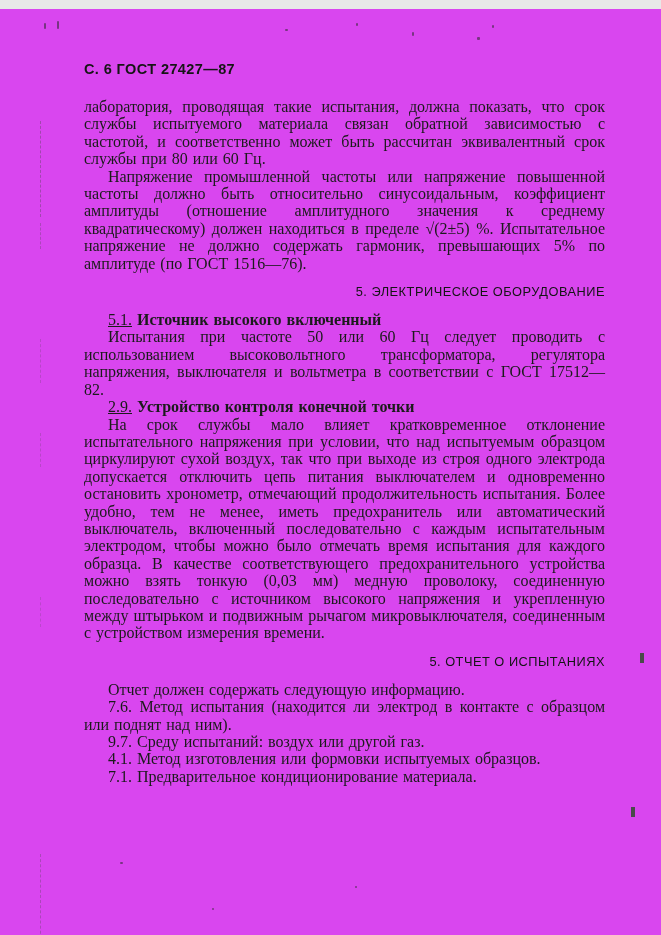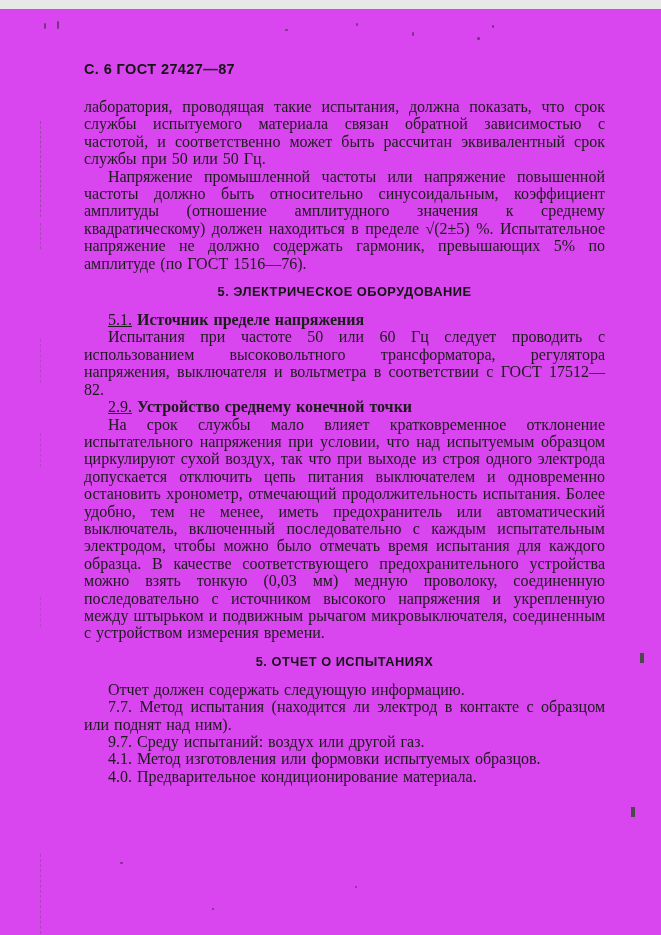--- a/index.html
+++ b/index.html
@@ -10,22 +10,22 @@
   }
   .content{position:absolute;left:84px;top:52px;width:521px;}
   .doc-header{
     font-family:"Liberation Sans", sans-serif;font-weight:bold;
     font-size:14.5px;letter-spacing:.4px;margin:0 0 21px 0;color:#151515;
   }
   p.body{margin:0;font-size:16px;line-height:17.4px;text-align:justify;
     word-spacing:1px;}
   p.ind{text-indent:24px;}
   h2.sec{
-    font-family:"Liberation Sans", sans-serif;font-size:12.8px;font-weight:bold;
-    text-align:center;letter-spacing:.5px;margin:12px 0 12px 0;color:#141414;
+    font-family:"Liberation Sans", sans-serif;font-size:12.8px;font-weight:normal;
+    text-align:right;letter-spacing:.5px;margin:12px 0 12px 0;color:#141414;
   }
   .b{font-weight:bold;}
   .snum{margin-right:5px;text-decoration:underline;}
   
   .vline{position:absolute;width:0;border-left:1px dashed rgba(70,70,70,.38);}
   .vl1{left:40px;top:112px;height:96px;}
   .vl2{left:40px;top:214px;height:26px;border-left-color:rgba(70,70,70,.30);}
   .vl3{left:40px;top:330px;height:44px;border-left-color:rgba(70,70,70,.22);}
   .vl4{left:40px;top:424px;height:34px;border-left-color:rgba(70,70,70,.22);}
   .vl5{left:40px;top:588px;height:30px;border-left-color:rgba(70,70,70,.20);}
@@ -66,39 +66,39 @@
   <div class="speck sp8"></div>
   <div class="speck sp9"></div>
   <div class="speck sp10"></div>
   <div class="mark-right mr1"></div>
   <div class="mark-right mr2"></div>
 
   <div class="content">
 
     <div class="doc-header">С. 6 ГОСТ 27427—87</div>
 
-    <p class="body">лаборатория, проводящая такие испытания, должна показать, что срок службы испытуемого материала связан обратной зависимостью с частотой, и соответственно может быть рассчитан эквивалентный срок службы при 50 или 50 Гц.</p>
+    <p class="body">лаборатория, проводящая такие испытания, должна показать, что срок службы испытуемого материала связан обратной зависимостью с частотой, и соответственно может быть рассчитан эквивалентный срок службы при 80 или 60 Гц.</p>
 
     <p class="body ind">Напряжение промышленной частоты или напряжение повышенной частоты должно быть относительно синусоидальным, коэффициент амплитуды (отношение амплитудного значения к среднему квадратическому) должен находиться в пределе √(2±5) %. Испытательное напряжение не должно содержать гармоник, превышающих 5% по амплитуде (по ГОСТ 1516—76).</p>
 
     <h2 class="sec">5. ЭЛЕКТРИЧЕСКОЕ ОБОРУДОВАНИЕ</h2>
 
-    <p class="body ind"><span class="snum">5.1.</span><span class="b">Источник пределе напряжения</span></p>
+    <p class="body ind"><span class="snum">5.1.</span><span class="b">Источник высокого включенный</span></p>
 
     <p class="body ind">Испытания при частоте 50 или 60 Гц следует проводить с использованием высоковольтного трансформатора, регулятора напряжения, выключателя и вольтметра в соответствии с ГОСТ 17512—82.</p>
 
 
-    <p class="body ind"><span class="snum">2.9.</span><span class="b">Устройство среднему конечной точки</span></p>
+    <p class="body ind"><span class="snum">2.9.</span><span class="b">Устройство контроля конечной точки</span></p>
 
     <p class="body ind">На срок службы мало влияет кратковременное отклонение испытательного напряжения при условии, что над испытуемым образцом циркулируют сухой воздух, так что при выходе из строя одного электрода допускается отключить цепь питания выключателем и одновременно остановить хронометр, отмечающий продолжительность испытания. Более удобно, тем не менее, иметь предохранитель или автоматический выключатель, включенный последовательно с каждым испытательным электродом, чтобы можно было отмечать время испытания для каждого образца. В качестве соответствующего предохранительного устройства можно взять тонкую (0,03 мм) медную проволоку, соединенную последовательно с источником высокого напряжения и укрепленную между штырьком и подвижным рычагом микровыключателя, соединенным с устройством измерения времени.</p>
 
 
     <h2 class="sec">5. ОТЧЕТ О ИСПЫТАНИЯХ</h2>
 
     <p class="body ind">Отчет должен содержать следующую информацию.</p>
 
-    <p class="body ind">7.7. Метод испытания (находится ли электрод в контакте с образцом или поднят над ним).</p>
+    <p class="body ind">7.6. Метод испытания (находится ли электрод в контакте с образцом или поднят над ним).</p>
     <p class="body ind">9.7. Среду испытаний: воздух или другой газ.</p>
     <p class="body ind">4.1. Метод изготовления или формовки испытуемых образцов.</p>
-    <p class="body ind">4.0. Предварительное кондиционирование материала.</p>
+    <p class="body ind">7.1. Предварительное кондиционирование материала.</p>
 
   </div>
 </div>
 
 </body></html>

